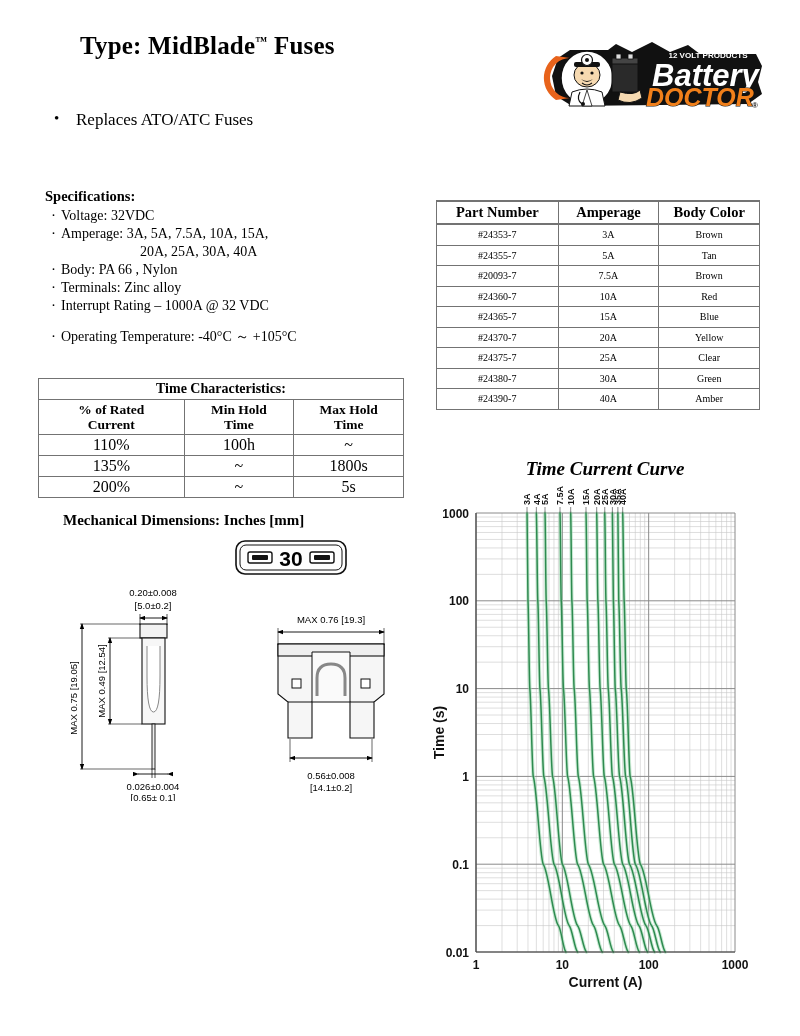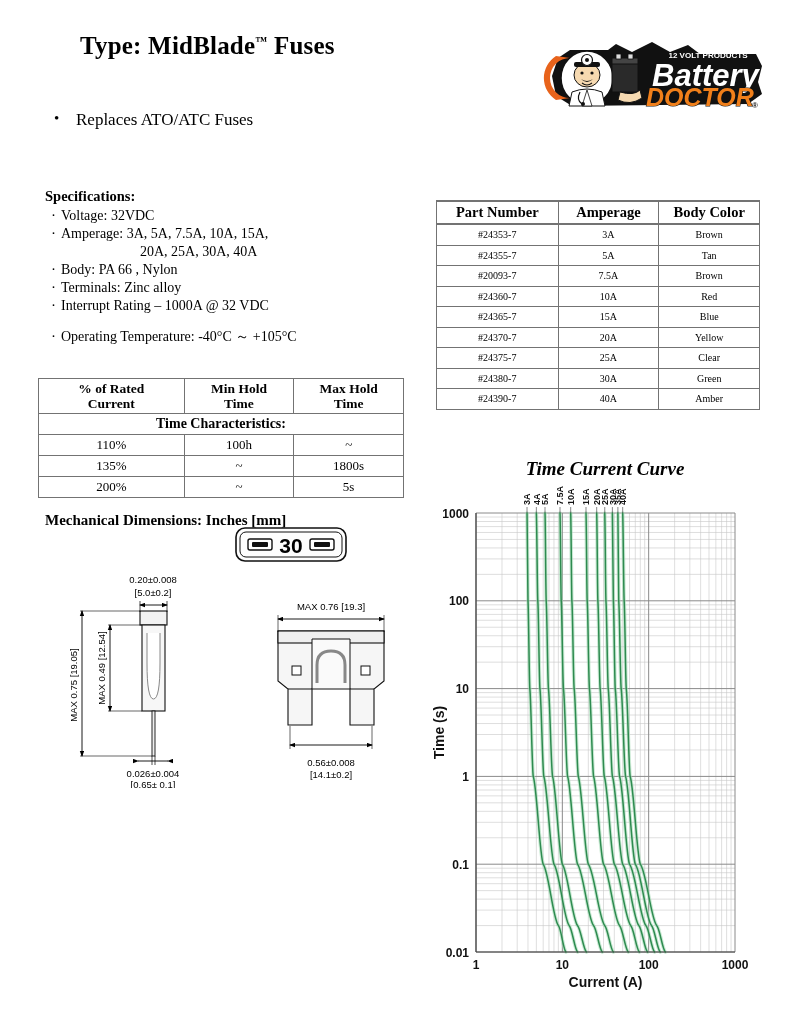--- a/index.html
+++ b/index.html
@@ -144,38 +144,38 @@
     font-size: 14px;
     font-weight: bold;
     height: 20px;
   }
   table.tc th {
     font-size: 13.5px;
     line-height: 15px;
     height: 34px;
   }
   table.tc td {
-    font-size: 13px;
+    font-size: 16px;
     height: 20px;
   }
   table.tc col.t1 { width: 146px; }
   table.tc col.t2 { width: 110px; }
   table.tc col.t3 { width: 110px; }
 
   
   .mech-head {
     position: absolute;
-    left: 45px; top: 512px;
+    left: 63px; top: 512px;
     font-size: 15px;
     font-weight: bold;
     white-space: nowrap;
   }
   .mech-draw {
     position: absolute;
-    left: 40px; top: 513px;
+    left: 40px; top: 526px;
     width: 390px; height: 275px; text-align: right;
   }
   .mech-draw svg { display: block; }
 
   
   .chart-title {
     position: absolute;
     left: 430px; top: 458px;
     width: 350px;
     text-align: center;
@@ -327,35 +327,35 @@
 
   <div class="tc-wrap">
     <table class="grid tc">
       <colgroup>
           <col class="t1">
           <col class="t2">
           <col class="t3">
         </colgroup>
       <thead>
         <tr>
+          <td class="tc-title" colspan="3">Time Characteristics:</td>
+        </tr>
+        <tr>
           <th>
             <span>% of Rated</span><br>
             <span>Current</span>
           </th>
           <th>
             <span>Min Hold</span><br>
             <span>Time</span>
           </th>
           <th>
             <span>Max Hold</span><br>
             <span>Time</span>
           </th>
-        </tr>
-        <tr>
-          <td class="tc-title" colspan="3">Time Characteristics:</td>
         </tr>
       </thead>
       <tbody id="tc-body">
           <tr>
             <td>110%</td>
             <td>100h</td>
             <td>~</td>
           </tr>
           <tr>
             <td>135%</td>

